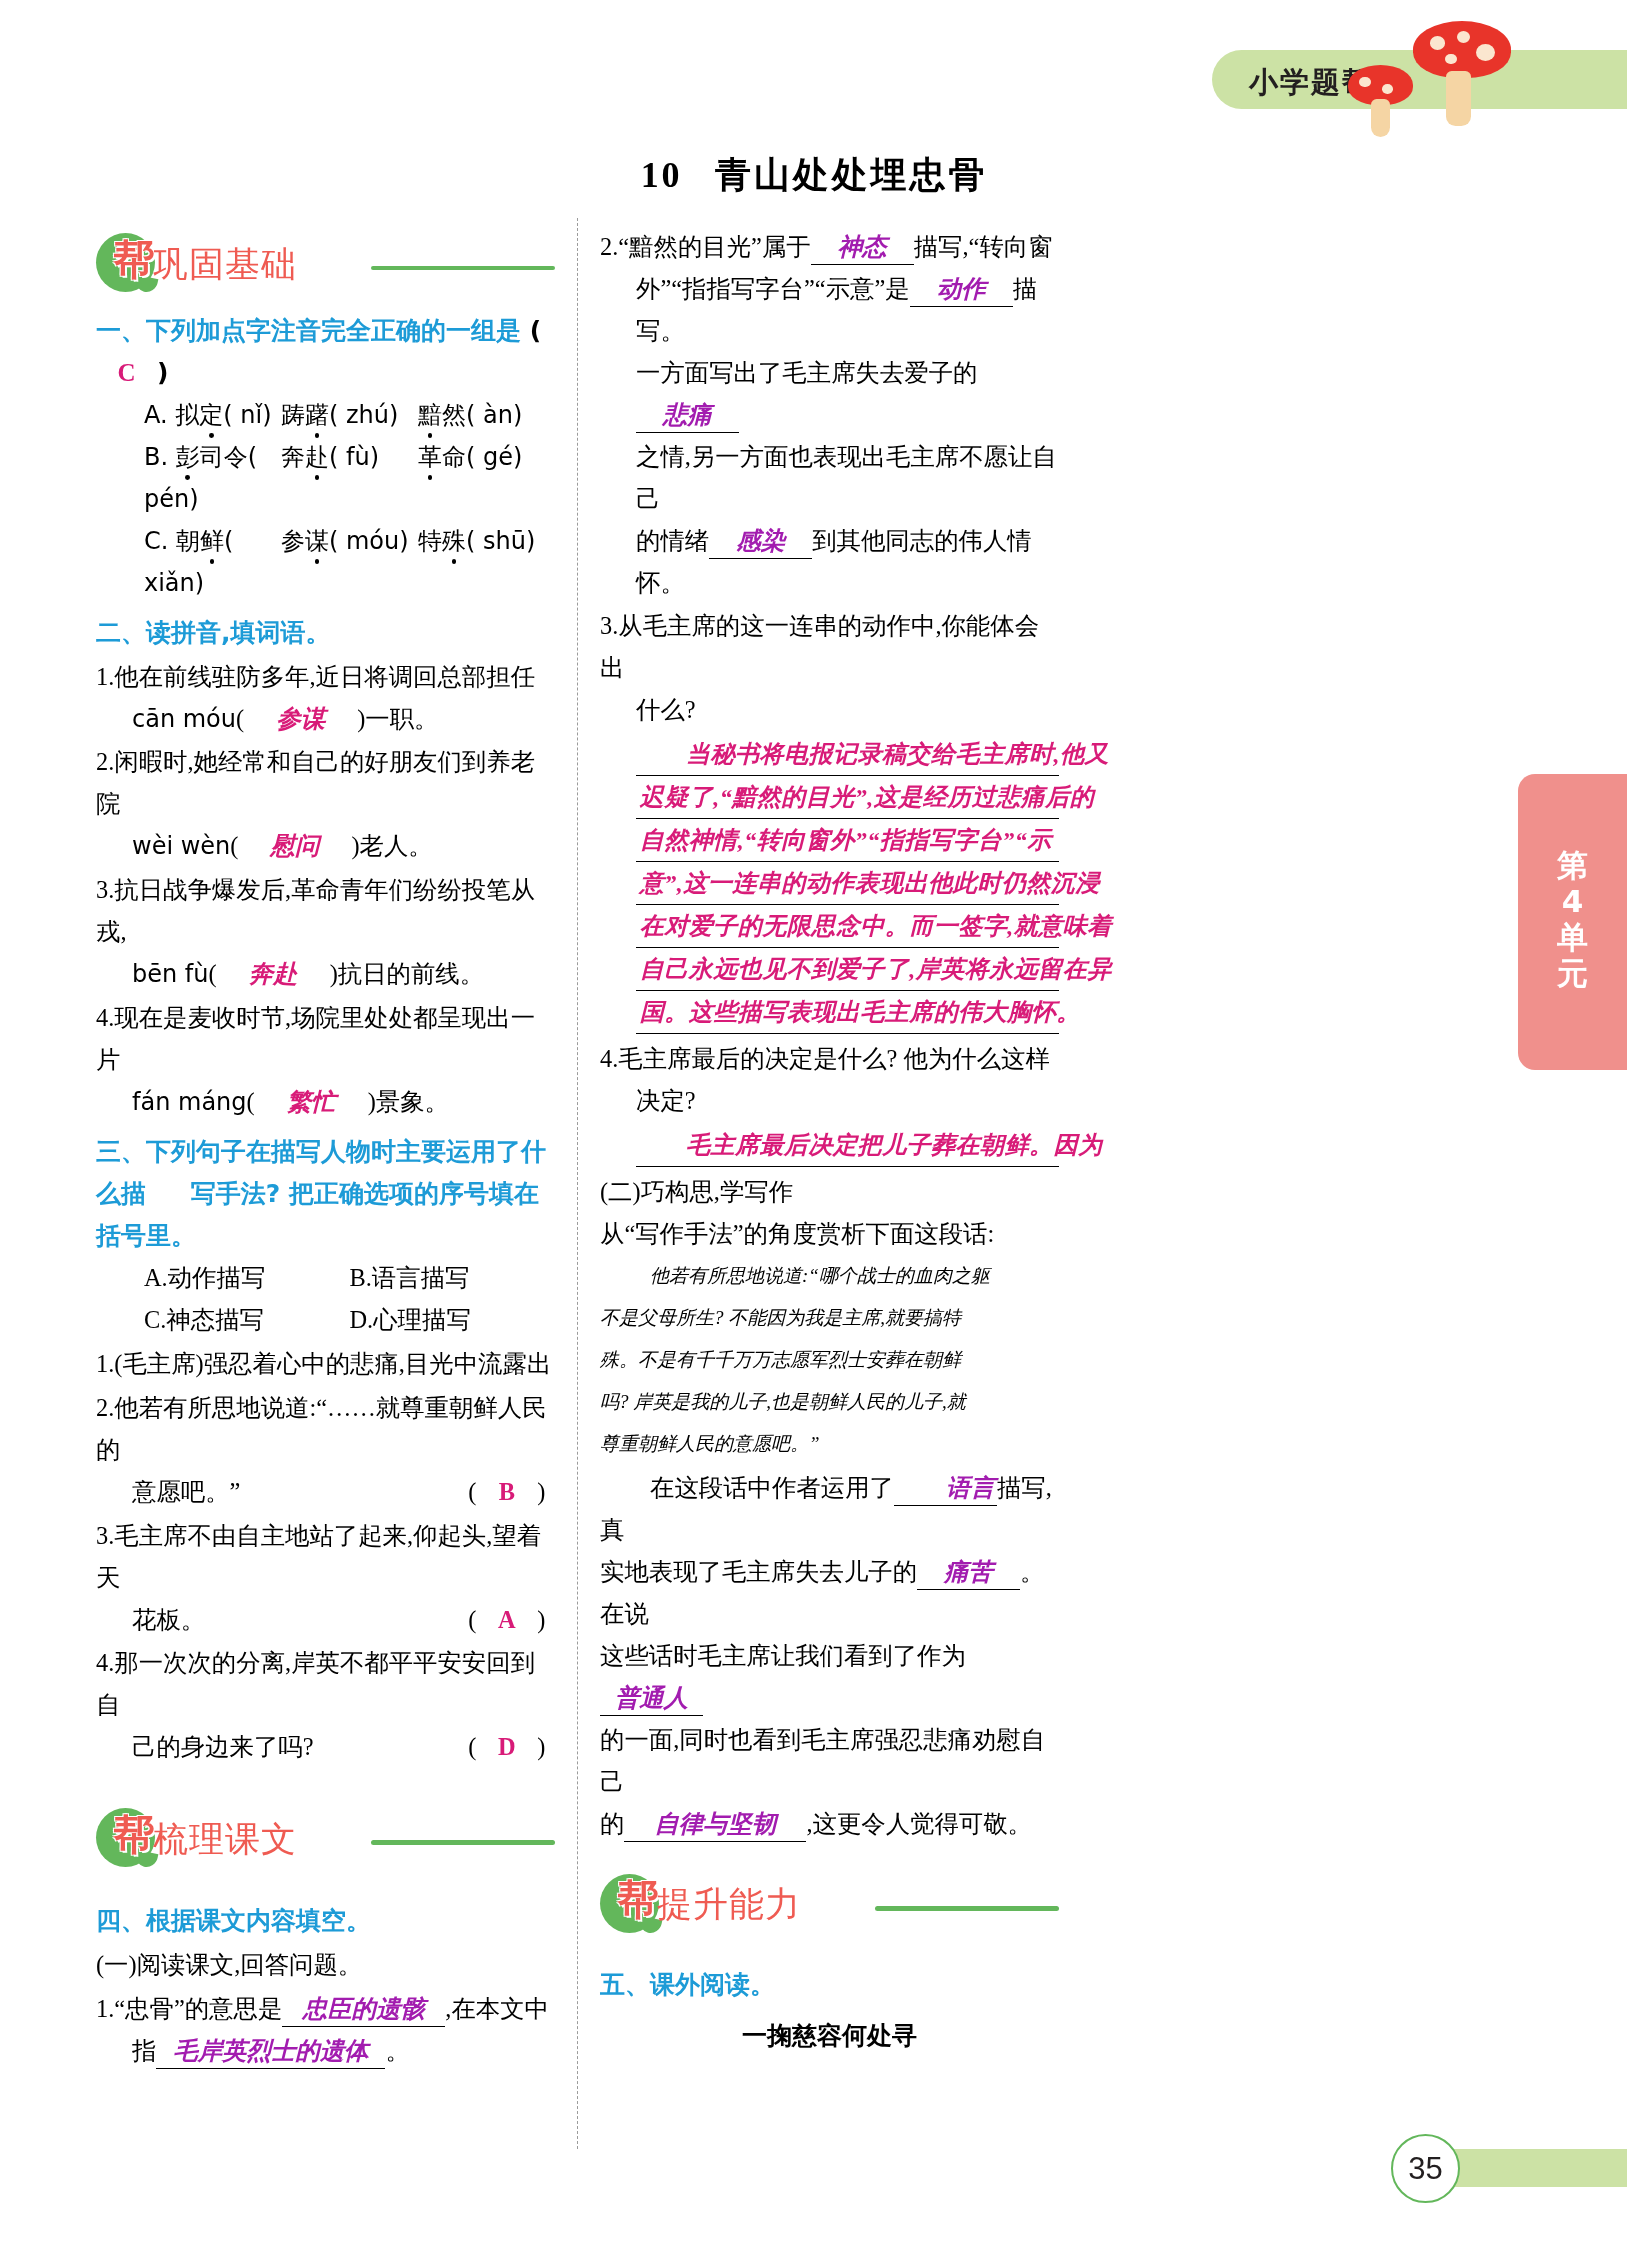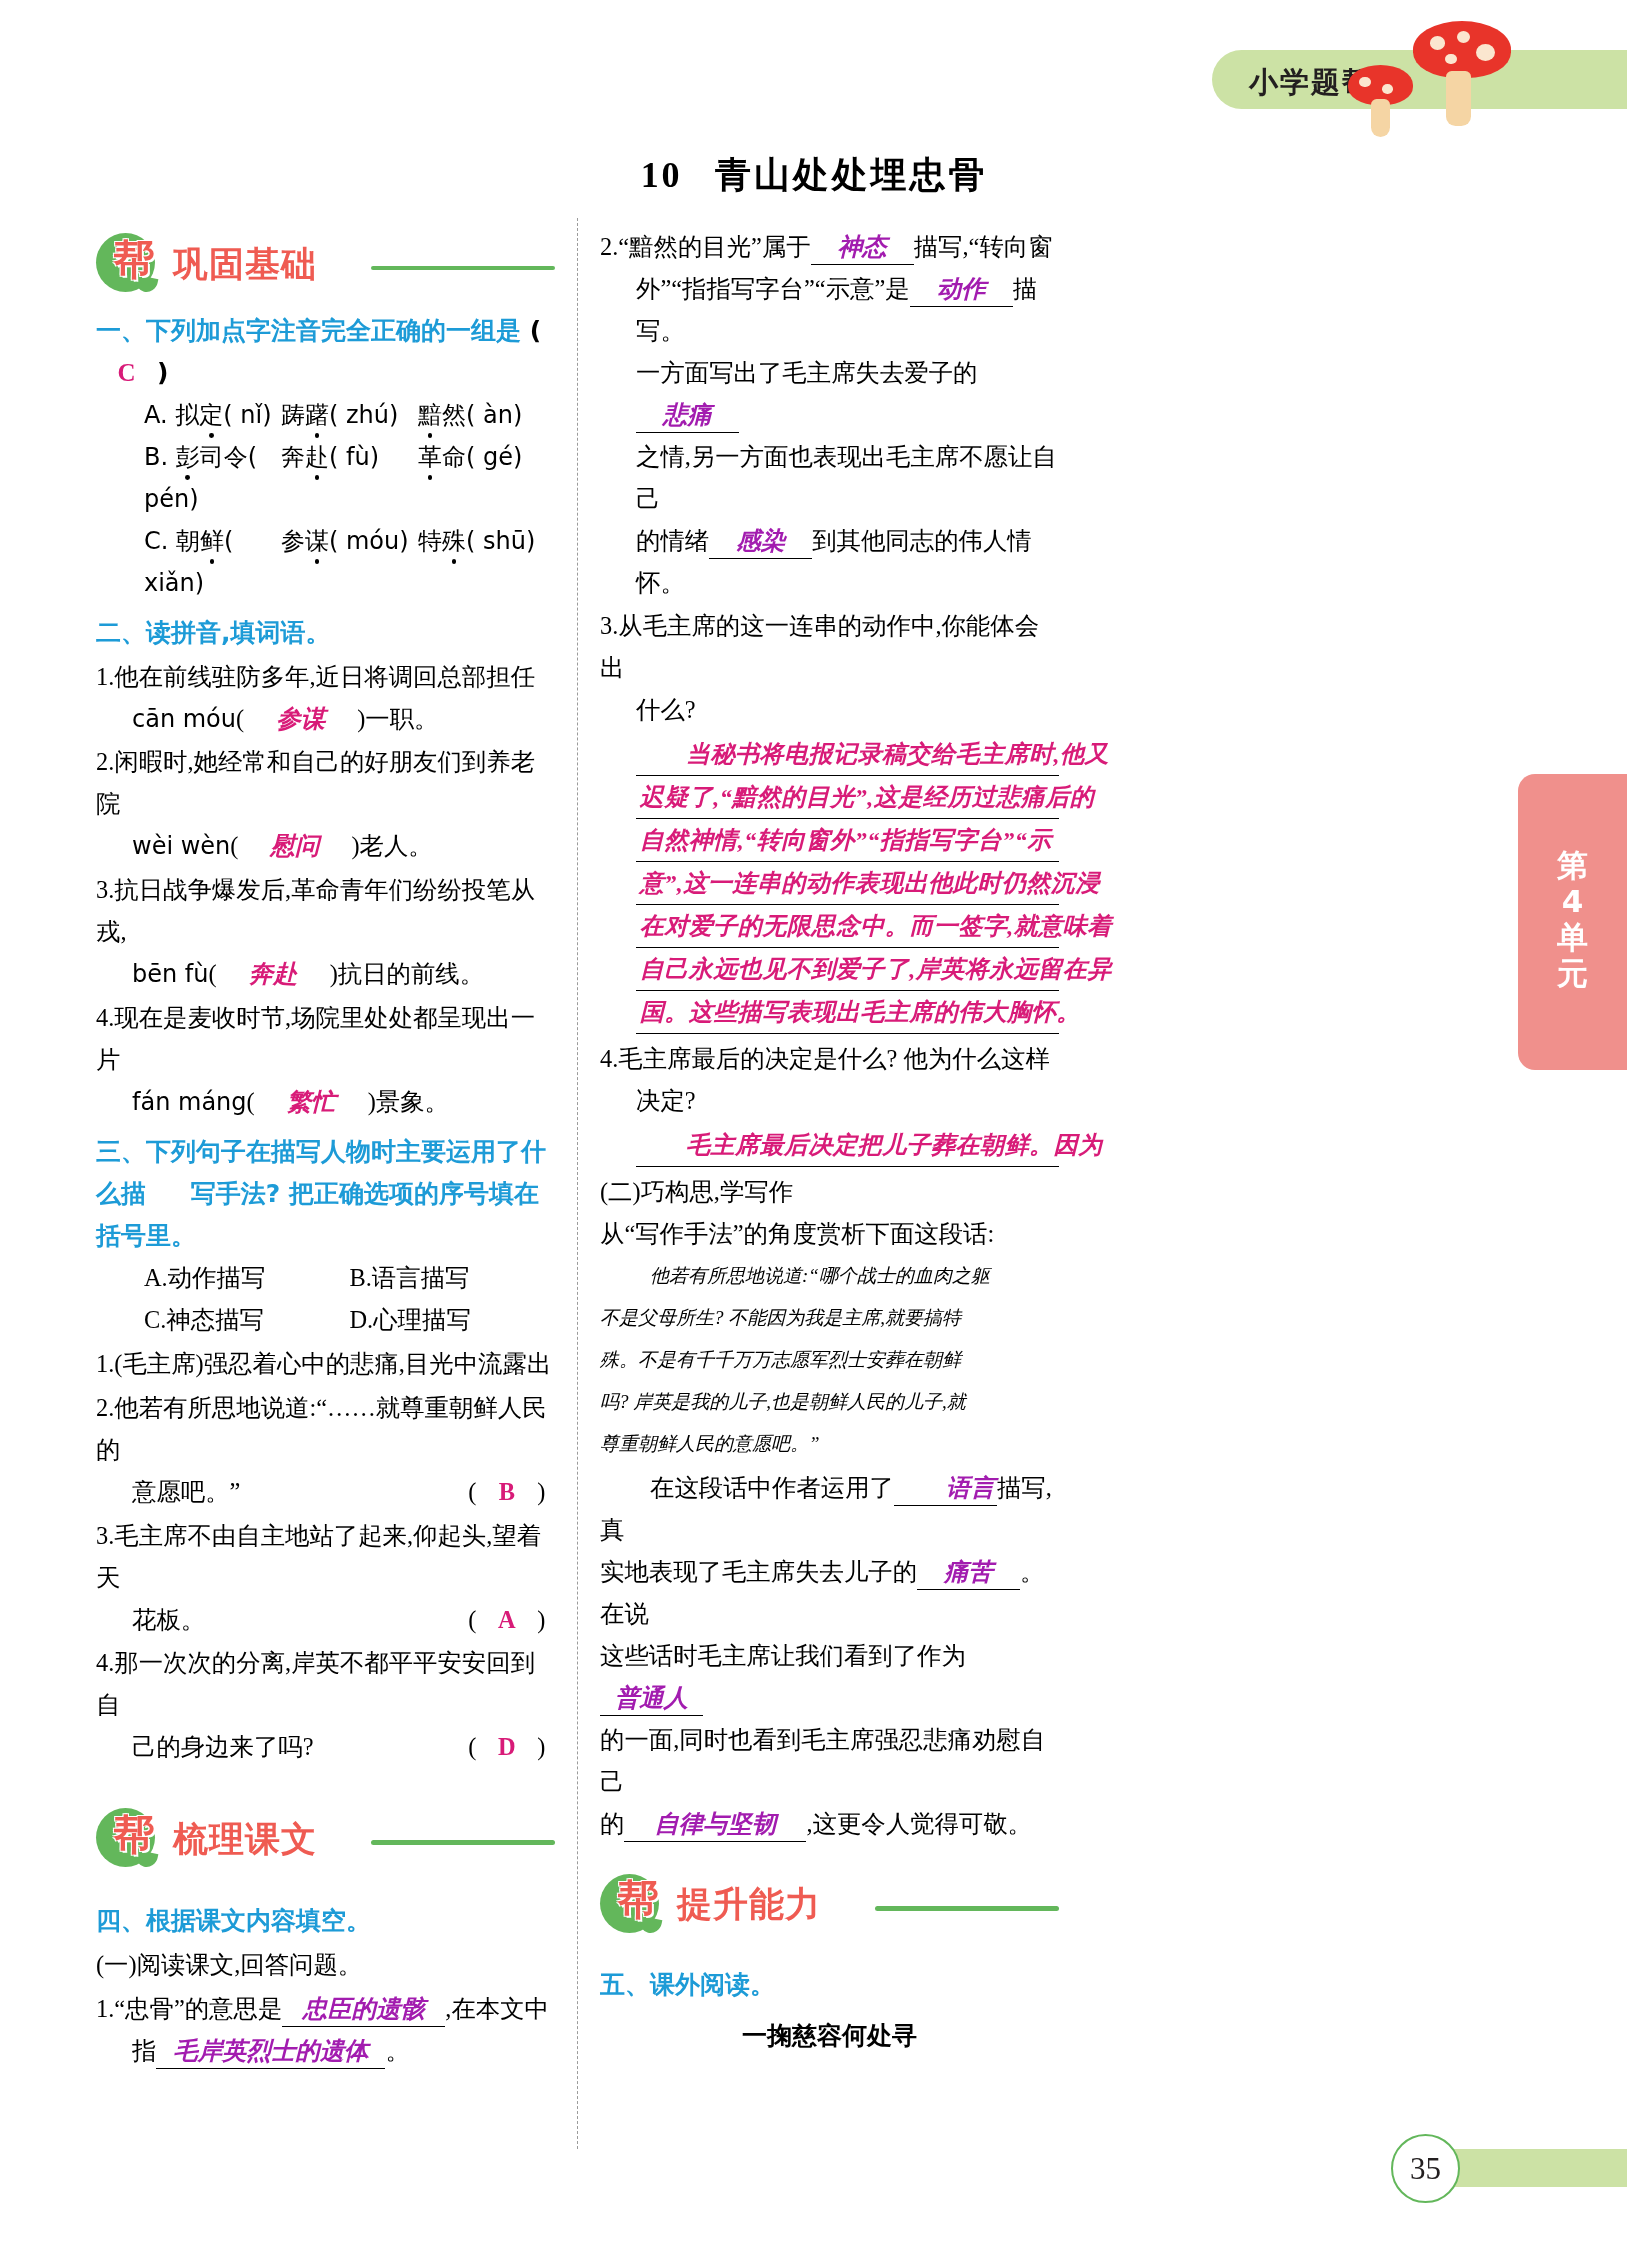--- a/index.html
+++ b/index.html
@@ -80,23 +80,23 @@
     border-radius: 0 0 11.5px 9.6px; transform: rotate(12deg);
   }
   .sec-bang {
     position: absolute; left: 17px; top: 9.6px;
     font-family: "DejaVu Sans", sans-serif;
     font-size: 42px; font-weight: bold; color: #ef5b52;
     text-shadow: 1.9px 1.9px 0 #fff, -1px -1px 0 #fff, 1px -1px 0 #fff, -1px 1px 0 #fff;
     z-index: 2;
   }
   .sec-text {
-    position: absolute; left: 77px; top: 13.4px;
-    font-family: "DejaVu Sans", sans-serif;
-    font-size: 35px; font-weight: bold; color: #ef5b52;
+    position: absolute; left: 57px; top: 13.4px;
+    font-family: "DejaVu Sans", sans-serif;
+    font-size: 35px; font-weight: normal; color: #ef5b52;
     letter-spacing: 1px; z-index: 2;
   }
   .sec-rule {
     position: absolute; left: 275px; top: 36px; right: 0;
     height: 4.8px; background: #63b75b; border-radius: 2.9px;
   }
 
   
   .q-head {
     color: #1d9bd7; font-weight: bold;
@@ -193,21 +193,21 @@
 
   
   .foot-bar {
     position: absolute; left: 1432px; top: 2149px;
     width: 196px; height: 38px; background: #cce2a5;
   }
   .foot-num {
     position: absolute; left: 1391px; top: 2134px;
     width: 69px; height: 69px; border-radius: 50%;
     background: #fff; border: 2.9px solid #63b75b;
-    font-family: Liberation Serif, serif;
+    font-family: Liberation Sans, sans-serif;
     font-size: 31px; font-weight: normal; color: #231f20;
     display: flex; align-items: center; justify-content: center;
   }
 </style>
 </head>
 <body>
 
 <div class="header">
   <div class="hdr-bar"></div>
   <div class="hdr-title">小学题帮</div>

